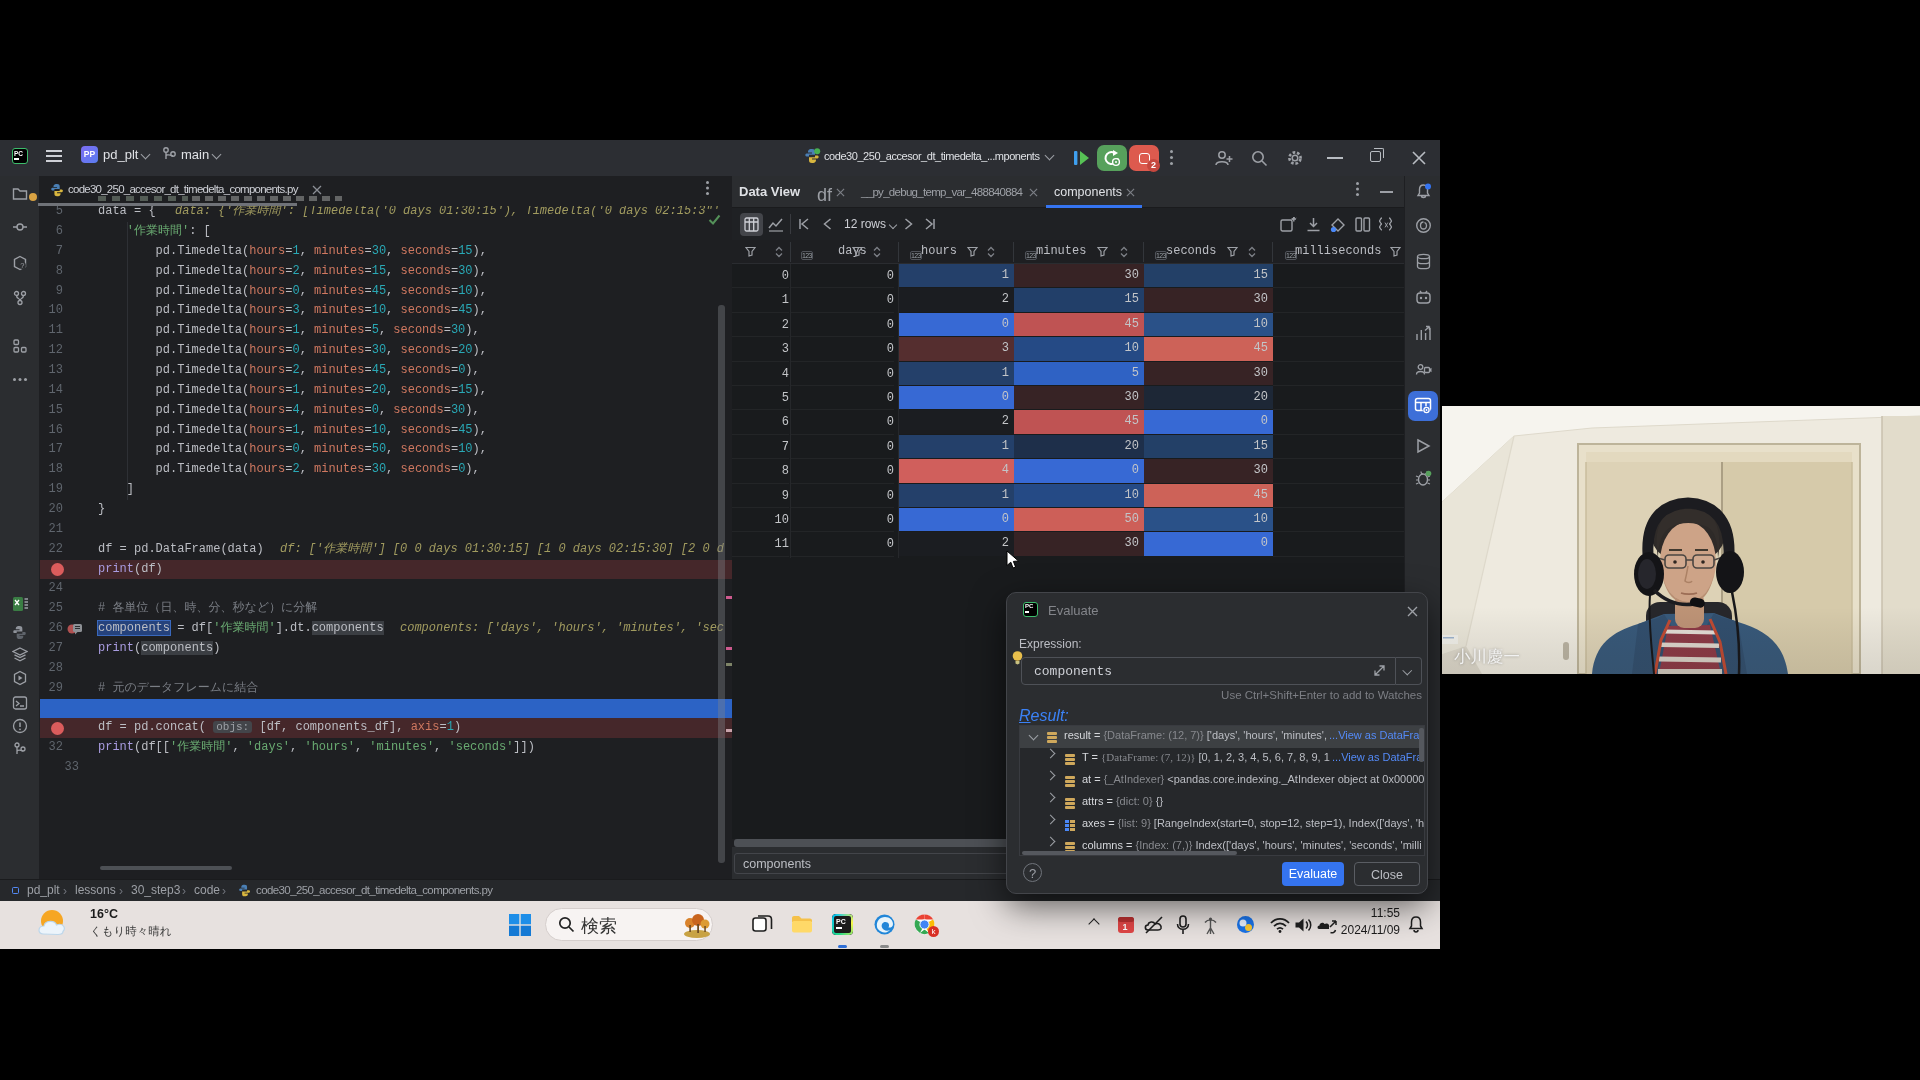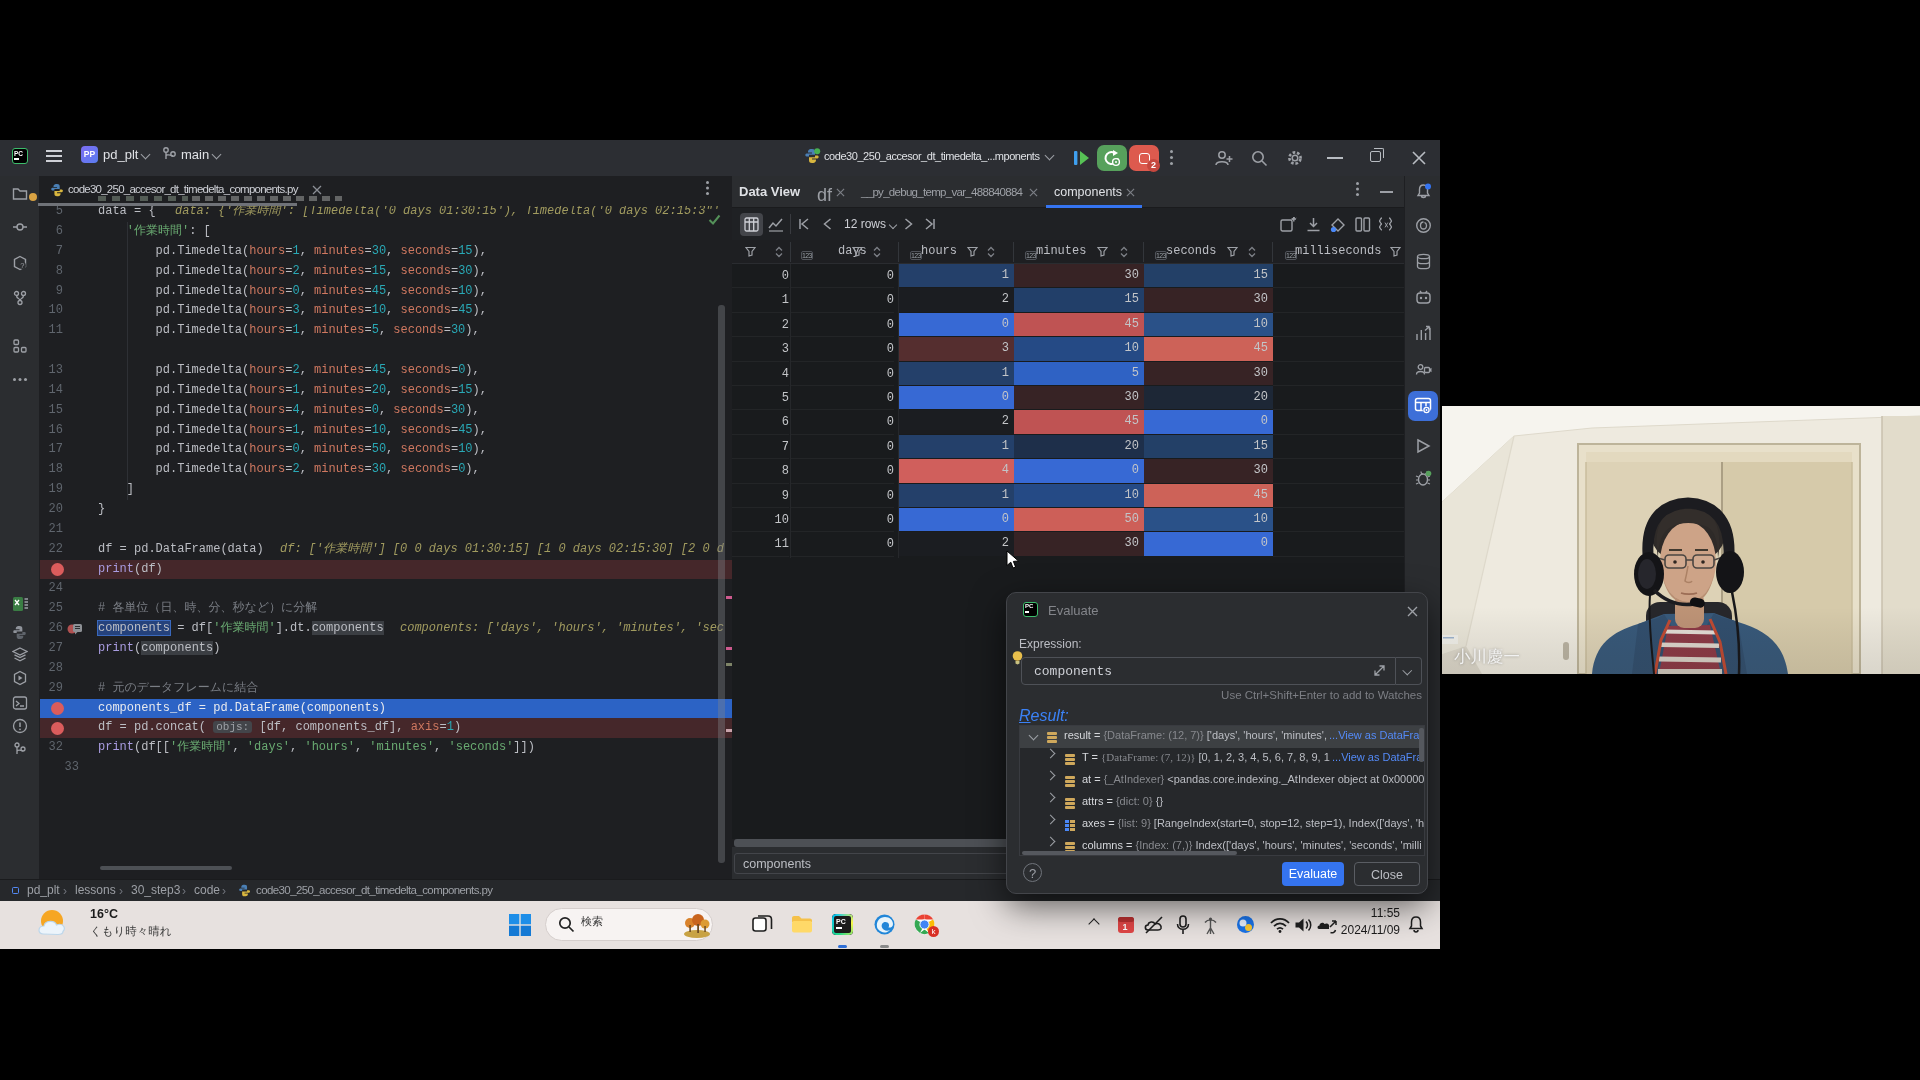--- a/index.html
+++ b/index.html
@@ -184,20 +184,21 @@
     <div class="hl-blue" style="top:492.5px;"></div>
     <div class="hl-red" style="top:512.3px;"></div>
 
     <div class="line" style="top:-3.9px;"><span class="ln">5</span><span class="code">data = {</span><span class="code inlay" style="left:135px;">data: {'作業時間': [Timedelta('0 days 01:30:15'), Timedelta('0 days 02:15:3"'</span></div>
     <div class="line" style="top:16px;"><span class="ln">6</span><span class="code">    <span class="s">'作業時間'</span>: [</span></div>
     <div class="line" style="top:35.8px;"><span class="ln">7</span><span class="code">        pd.Timedelta(<span class="k">hours</span>=<span class="n">1</span>, <span class="k">minutes</span>=<span class="n">30</span>, <span class="k">seconds</span>=<span class="n">15</span>),</span></div>
     <div class="line" style="top:55.7px;"><span class="ln">8</span><span class="code">        pd.Timedelta(<span class="k">hours</span>=<span class="n">2</span>, <span class="k">minutes</span>=<span class="n">15</span>, <span class="k">seconds</span>=<span class="n">30</span>),</span></div>
     <div class="line" style="top:75.5px;"><span class="ln">9</span><span class="code">        pd.Timedelta(<span class="k">hours</span>=<span class="n">0</span>, <span class="k">minutes</span>=<span class="n">45</span>, <span class="k">seconds</span>=<span class="n">10</span>),</span></div>
     <div class="line" style="top:95.4px;"><span class="ln">10</span><span class="code">        pd.Timedelta(<span class="k">hours</span>=<span class="n">3</span>, <span class="k">minutes</span>=<span class="n">10</span>, <span class="k">seconds</span>=<span class="n">45</span>),</span></div>
     <div class="line" style="top:115.2px;"><span class="ln">11</span><span class="code">        pd.Timedelta(<span class="k">hours</span>=<span class="n">1</span>, <span class="k">minutes</span>=<span class="n">5</span>, <span class="k">seconds</span>=<span class="n">30</span>),</span></div>
+    <div class="line" style="top:135.1px;"><span class="ln">12</span><span class="code">        pd.Timedelta(<span class="k">hours</span>=<span class="n">0</span>, <span class="k">minutes</span>=<span class="n">30</span>, <span class="k">seconds</span>=<span class="n">20</span>),</span></div>
     <div class="line" style="top:155px;"><span class="ln">13</span><span class="code">        pd.Timedelta(<span class="k">hours</span>=<span class="n">2</span>, <span class="k">minutes</span>=<span class="n">45</span>, <span class="k">seconds</span>=<span class="n">0</span>),</span></div>
     <div class="line" style="top:174.8px;"><span class="ln">14</span><span class="code">        pd.Timedelta(<span class="k">hours</span>=<span class="n">1</span>, <span class="k">minutes</span>=<span class="n">20</span>, <span class="k">seconds</span>=<span class="n">15</span>),</span></div>
     <div class="line" style="top:194.7px;"><span class="ln">15</span><span class="code">        pd.Timedelta(<span class="k">hours</span>=<span class="n">4</span>, <span class="k">minutes</span>=<span class="n">0</span>, <span class="k">seconds</span>=<span class="n">30</span>),</span></div>
     <div class="line" style="top:214.5px;"><span class="ln">16</span><span class="code">        pd.Timedelta(<span class="k">hours</span>=<span class="n">1</span>, <span class="k">minutes</span>=<span class="n">10</span>, <span class="k">seconds</span>=<span class="n">45</span>),</span></div>
     <div class="line" style="top:234.4px;"><span class="ln">17</span><span class="code">        pd.Timedelta(<span class="k">hours</span>=<span class="n">0</span>, <span class="k">minutes</span>=<span class="n">50</span>, <span class="k">seconds</span>=<span class="n">10</span>),</span></div>
     <div class="line" style="top:254.2px;"><span class="ln">18</span><span class="code">        pd.Timedelta(<span class="k">hours</span>=<span class="n">2</span>, <span class="k">minutes</span>=<span class="n">30</span>, <span class="k">seconds</span>=<span class="n">0</span>),</span></div>
     <div class="line" style="top:274.1px;"><span class="ln">19</span><span class="code">    ]</span></div>
     <div class="line" style="top:293.9px;"><span class="ln">20</span><span class="code">}</span></div>
     <div class="line" style="top:313.8px;"><span class="ln">21</span></div>
     <div class="line" style="top:333.7px;"><span class="ln">22</span><span class="code">df = pd.DataFrame(data)</span><span class="code inlay" style="left:240px;">df: ['作業時間'] [0 0 days 01:30:15] [1 0 days 02:15:30] [2 0 d</span></div>
@@ -206,21 +207,20 @@
     <div class="line" style="top:393.2px;"><span class="ln">25</span><span class="code c"># 各単位（日、時、分、秒など）に分解</span></div>
     <div class="line" style="top:413.1px;"><span class="ln">26</span><svg class="abs" style="left:27px;top:3px;" width="16" height="14" viewBox="0 0 16 14">
         <circle cx="5" cy="7" r="4.5" fill="#b05050"></circle>
         <rect x="6" y="2" width="9" height="8" rx="1.5" fill="#8d9095"></rect>
         <path d="M8 4.5 H13 M8 6.5 H13" stroke="#2b2d30" stroke-width="1"></path>
         <path d="M8 10 L8 12.5 L10.5 10" fill="#8d9095"></path>
       </svg><span class="code"><span style="background:#25427c;outline:1px solid #3968bd;">components</span> = df[<span class="s">'作業時間'</span>].dt.<span style="background:#3b3e43;">components</span></span><span class="code inlay" style="left:360px;">components: ['days', 'hours', 'minutes', 'sec</span></div>
     <div class="line" style="top:432.9px;"><span class="ln">27</span><span class="code"><span class="b">print</span>(<span style="background:#3b3e43;">components</span>)</span></div>
     <div class="line" style="top:452.8px;"><span class="ln">28</span></div>
     <div class="line" style="top:472.6px;"><span class="ln">29</span><span class="code c"># 元のデータフレームに結合</span></div>
-    <div class="line" style="top:492.5px;"><span class="dot" style="top:3.5px;"></span><span class="code" style="color:#e8eaee;">components_df = pd.DataFrame(components)</span></div>
     <div class="line" style="top:512.3px;"><span class="dot" style="top:3.5px;"></span><span class="code"><span class="t">df = pd.concat( </span><span class="chip">objs:</span><span class="t"> [df, components_df], </span><span class="k">axis</span><span class="t">=</span><span class="n">1</span><span class="t">)</span></span></div>
     <div class="line" style="top:532.2px;"><span class="ln">32</span><span class="code"><span class="b">print</span>(df[[<span class="s">'作業時間'</span>, <span class="s">'days'</span>, <span class="s">'hours'</span>, <span class="s">'minutes'</span>, <span class="s">'seconds'</span>]])</span></div>
     <div class="line" style="top:552.1px;padding-left:16px;"><span class="ln">33</span></div>
 
     <svg class="abs" style="left:668px;top:7px;" width="13" height="13" viewBox="0 0 13 13">
       <path d="M1.5 7 L5 10.5 L11.5 2.5" fill="none" stroke="#549159" stroke-width="2"></path>
     </svg>
 
     <div class="abs" style="left:678px;top:99px;width:7px;height:558px;background:rgba(128,131,136,0.38);border-radius:3px;"></div>
 
@@ -556,21 +556,21 @@
       <rect x="11.7" y="0" width="10.3" height="10.3" fill="#1e8ee8"></rect>
       <rect x="0" y="11.7" width="10.3" height="10.3" fill="#1479d4"></rect>
       <rect x="11.7" y="11.7" width="10.3" height="10.3" fill="#1479d4"></rect>
     </svg>
 
     <div class="abs" style="left:545px;top:7px;width:168px;height:33px;background:#f7f3f2;border:1px solid #d5cecc;border-radius:17px;"></div>
     <svg class="abs" style="left:558px;top:15px;" width="17" height="17" viewBox="0 0 17 17">
       <circle cx="7" cy="7" r="5.2" fill="none" stroke="#222" stroke-width="1.7"></circle>
       <path d="M11 11 L15.5 15.5" stroke="#222" stroke-width="1.7"></path>
     </svg>
-    <div class="abs" style="left:581px;top:13px;font-size:11px;color:#333;">検索</div>
+    <div class="abs" style="left:581px;top:13px;font-size:18px;color:#333;">検索</div>
     <svg class="abs" style="left:683px;top:10px;" width="28" height="27" viewBox="0 0 28 27">
       <ellipse cx="14" cy="23" rx="13" ry="4" fill="#c8a243"></ellipse>
       <circle cx="7" cy="12" r="5" fill="#d9822b"></circle>
       <circle cx="15" cy="9" r="6" fill="#c8641e"></circle>
       <circle cx="22" cy="13" r="4.5" fill="#dd9b33"></circle>
       <rect x="6.3" y="14" width="1.6" height="7" fill="#6d4a20"></rect>
       <rect x="14.2" y="13" width="1.8" height="9" fill="#6d4a20"></rect>
       <rect x="21.3" y="15" width="1.5" height="6" fill="#6d4a20"></rect>
     </svg>
 

